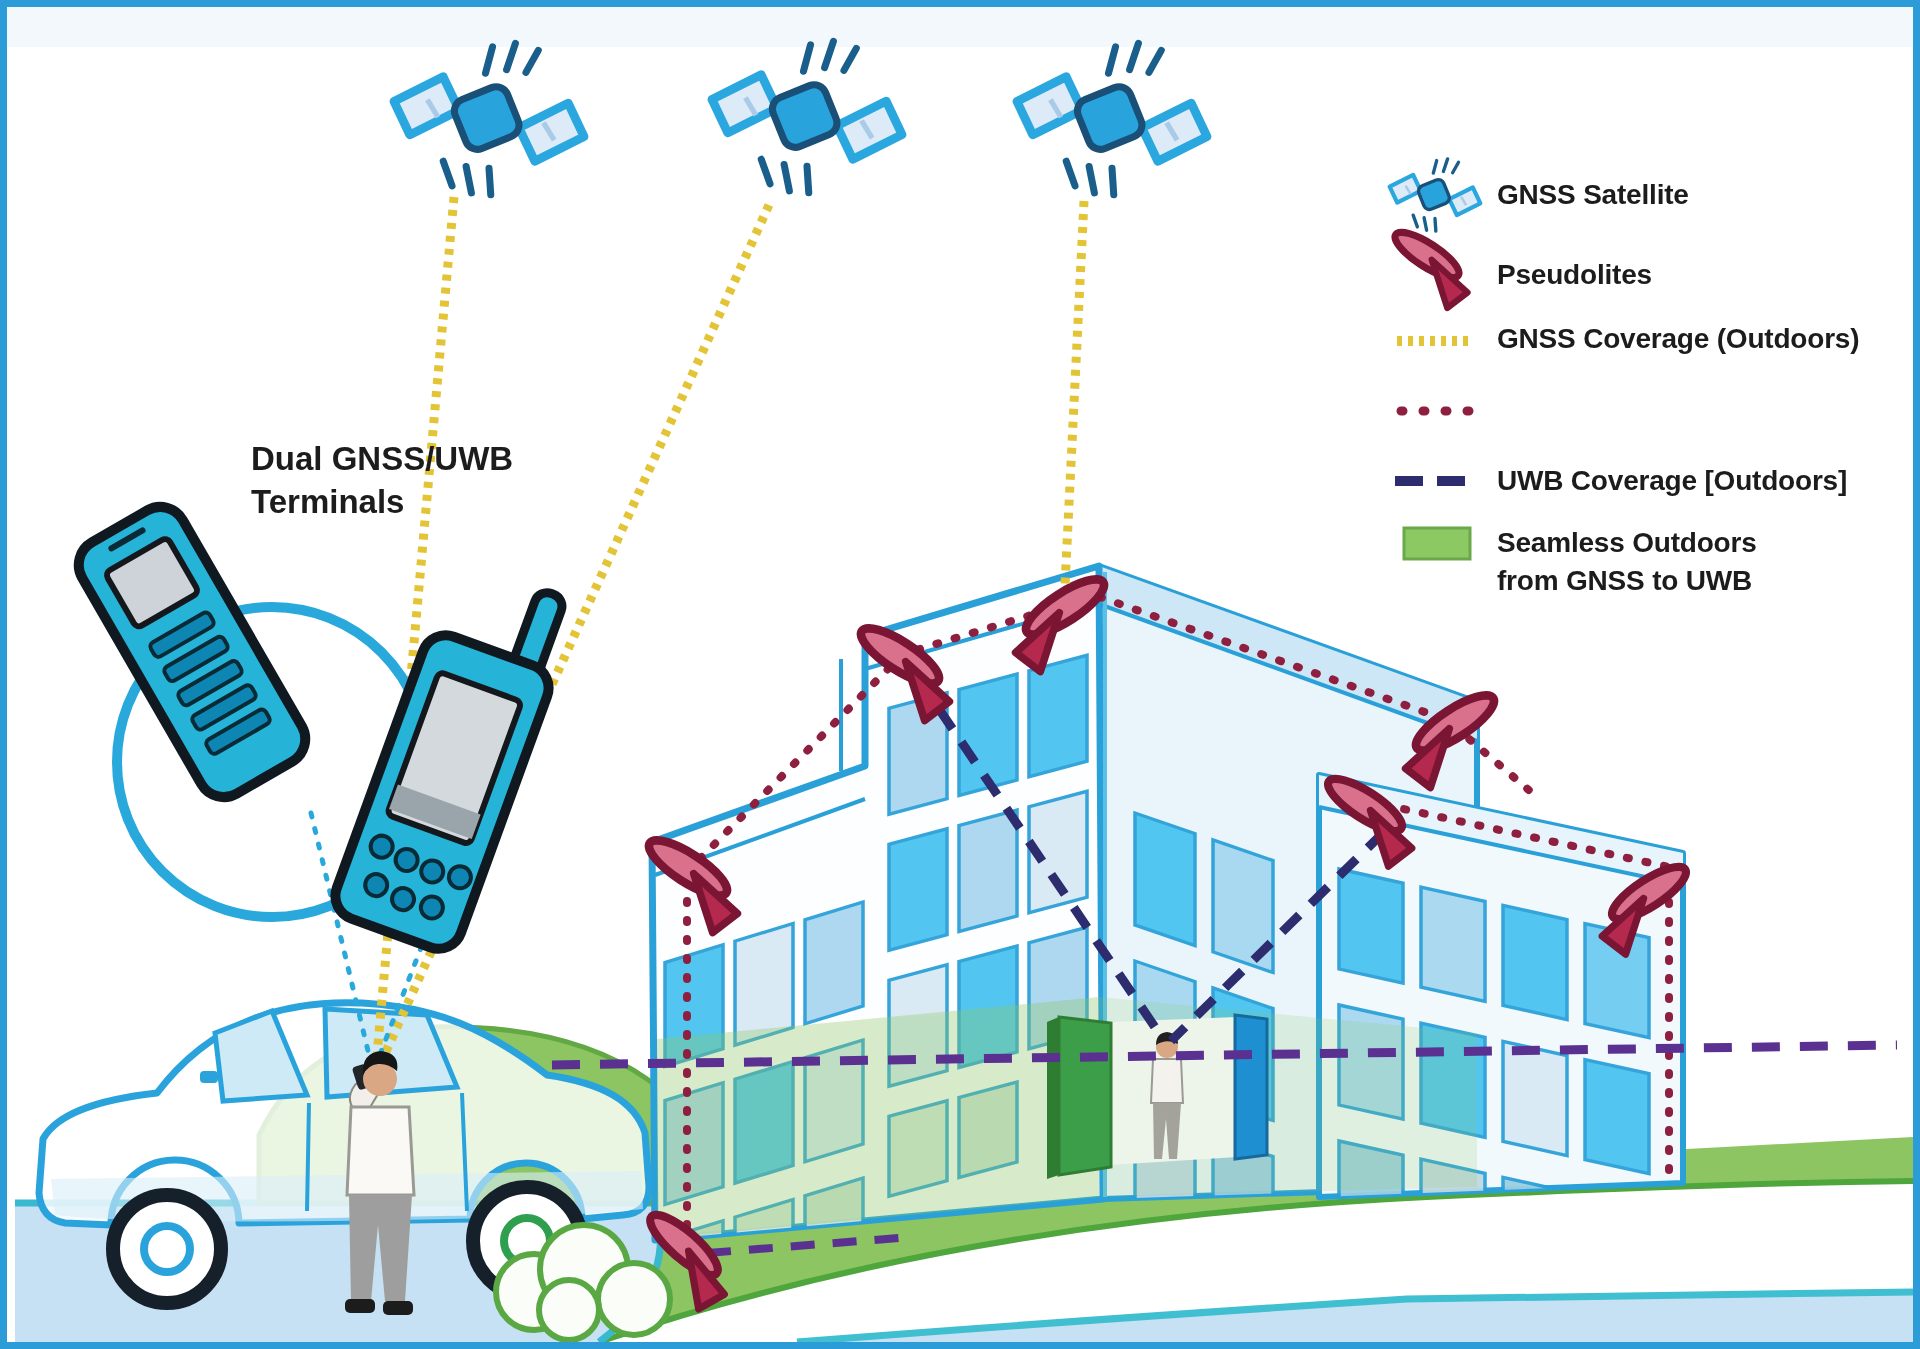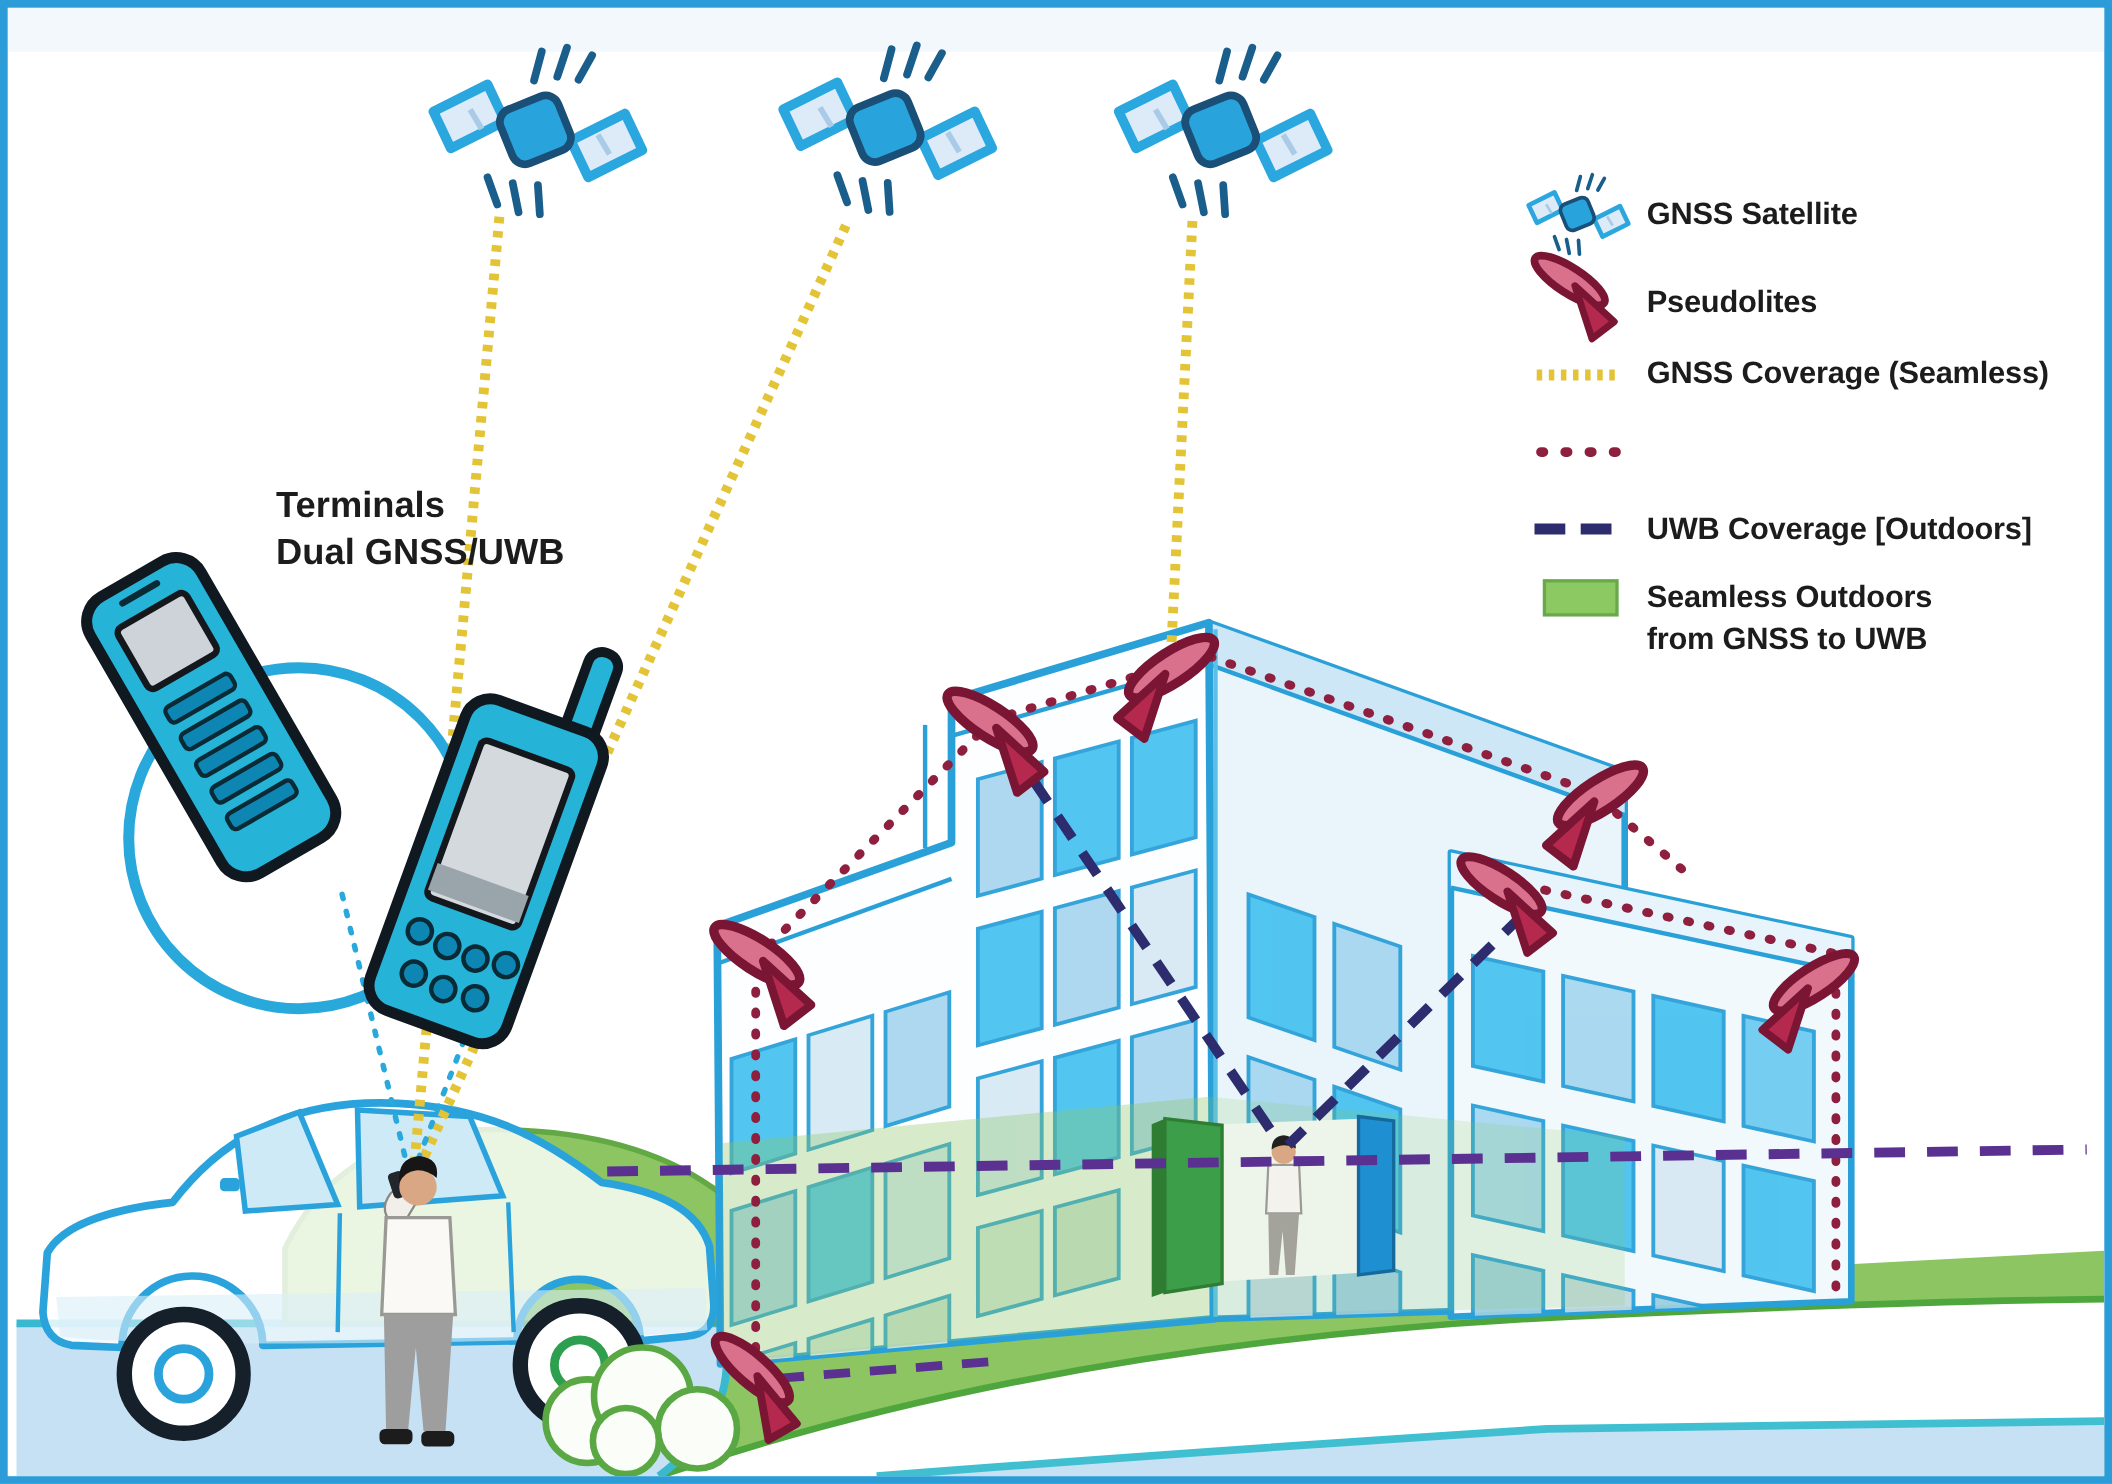--- a/index.html
+++ b/index.html
@@ -263,24 +263,24 @@
     <use href="#sat-icon" transform="translate(1428,188) scale(0.42)"></use>
     <use href="#pseudo-icon" transform="translate(1420,248) scale(0.78)"></use>
     <path d="M1390,334 L1462,334" stroke="#e3c437" stroke-width="10" stroke-dasharray="5 6" fill="none"></path>
     <path d="M1394,404 L1462,404" stroke="#8e1f3e" stroke-width="9" stroke-dasharray="2 20" stroke-linecap="round" fill="none"></path>
     <path d="M1388,474 L1464,474" stroke="#2c2c6e" stroke-width="10" stroke-dasharray="28 14" fill="none"></path>
     <rect x="1397" y="521" width="66" height="31" fill="#8dc963" stroke="#69a94b" stroke-width="3"></rect>
   </g>
 </svg>
 
 <div class="txt terminals-label" style="left:244px;top:430px;">
+  <div>Dual GNSS/UWB</div>
   <div>Terminals</div>
-  <div>Dual GNSS/UWB</div>
 </div>
 
 <div class="txt legend-label" style="left:1490px;top:172px;">GNSS Satellite</div>
 <div class="txt legend-label" style="left:1490px;top:252px;">Pseudolites</div>
-<div class="txt legend-label" style="left:1490px;top:316px;">GNSS Coverage (Seamless)</div>
+<div class="txt legend-label" style="left:1490px;top:316px;">GNSS Coverage (Outdoors)</div>
 <div class="txt legend-label" style="left:1490px;top:458px;">UWB Coverage [Outdoors]</div>
 <div class="txt legend-label" style="left:1490px;top:520px;">Seamless Outdoors</div>
 <div class="txt legend-label" style="left:1490px;top:558px;">from GNSS to UWB</div>
 
 </div>
 
 </body></html>

